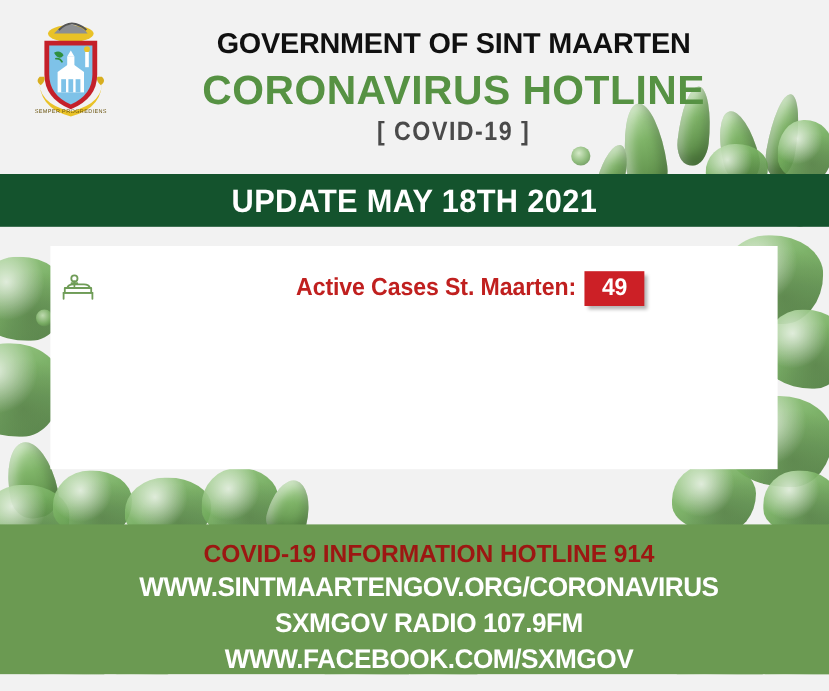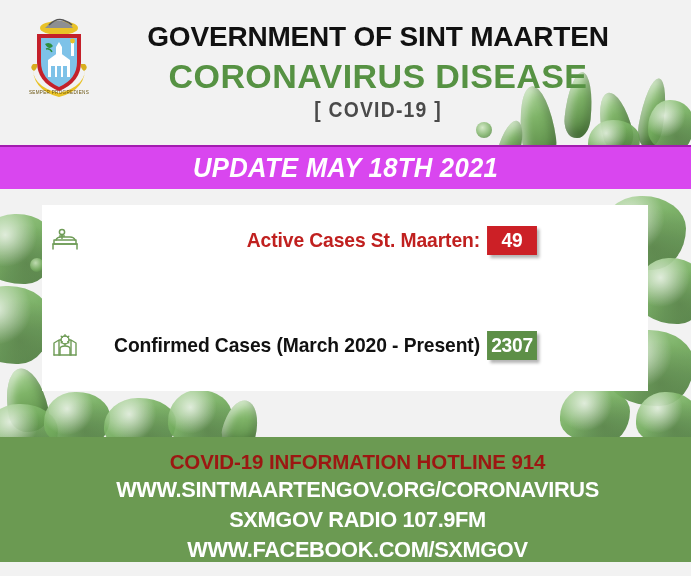--- a/index.html
+++ b/index.html
@@ -69,21 +69,21 @@
   .title-block {
     position: absolute;
     left: 98px;
     top: 18px;
     width: 560px;
     text-align: center;
   }
   .title-main {
     font-family: "Liberation Sans", sans-serif;
     font-weight: bold;
-    font-size: 28px;
+    font-size: 24px;
     letter-spacing: -0.2px;
     color: #111111;
     line-height: 38px;
     white-space: nowrap;
   }
   .title-sub {
     font-family: "Liberation Sans", sans-serif;
     font-weight: bold;
     font-size: 34px;
     letter-spacing: 0.4px;
@@ -102,27 +102,26 @@
     white-space: nowrap;
   }
 
   
   .update-band {
     position: absolute;
     left: 0;
     top: 145px;
     width: 691px;
     height: 42px;
-    background: #d946ef;
-    border-top: 2px solid #a21caf;
+    background: #14532d;
+    border-top: 2px solid #14532d;
     display: flex;
     align-items: center;
     justify-content: center;
     z-index: 6;
-    font-style: italic;
   }
   .update-text {
     color: #ffffff;
     font-family: "Liberation Sans", sans-serif;
     font-weight: bold;
     font-size: 27px;
     letter-spacing: 0.3px;
     transform: scaleX(.95);
     white-space: nowrap;
   }
@@ -306,21 +305,21 @@
       <circle cx="45.5" cy="25" r="2.4" fill="#e9c227"></circle>
 
       <path d="M6 48 q-3 22 26 29 q29 -7 26 -29 q2 26 -26 33 q-28 -7 -26 -33 z" fill="#e9c227"></path>
       <path d="M6 48 q-4 4 1 7 q4 -3 3 -7 z" fill="#d8ae1f"></path>
       <path d="M58 48 q4 4 -1 7 q-4 -3 -3 -7 z" fill="#d8ae1f"></path>
       <text x="32" y="78" font-family="Liberation Sans, sans-serif" font-size="4.6" fill="#6b5510" text-anchor="middle" letter-spacing="0.3">SEMPER PROGREDIENS</text>
     </svg>
 
     <div class="title-block">
       <div class="title-main">GOVERNMENT OF SINT MAARTEN</div>
-      <div class="title-sub">CORONAVIRUS DISEASE</div>
+      <div class="title-sub">CORONAVIRUS HOTLINE</div>
       <div class="title-tag">[ COVID-19 ]</div>
     </div>
   </div>
 
   <div class="update-band">
     <span class="update-text">UPDATE MAY 18TH 2021</span>
   </div>
 
   <div class="stats-panel">
 
@@ -336,36 +335,20 @@
           <path d="M12 9.6 v4"></path>
           <path d="M9.6 11 h4.8"></path>
         </g>
       </svg>
       <div class="stat-label accent">Active Cases St. Maarten:</div>
       <div class="stat-badge red">49</div>
     </div>
 
 
 
-    <div class="stat-row r3">
-      <svg class="stat-icon" viewBox="0 0 30 30">
-        <g fill="none" stroke="#6f9c57" stroke-width="1.4" stroke-linecap="round" stroke-linejoin="round">
-          <path d="M4 25 v-12 l5 -3 v15"></path>
-          <path d="M26 25 v-12 l-5 -3 v15"></path>
-          <circle cx="15" cy="10" r="4"></circle>
-          <path d="M15 4.6 v1.6 M15 13.8 v1.6 M9.6 10 h1.6 M18.8 10 h1.6
-                   M11.2 6.2 l1.1 1.1 M17.7 11.7 l1.1 1.1
-                   M18.8 6.2 l-1.1 1.1 M12.3 11.7 l-1.1 1.1"></path>
-          <path d="M10 25 v-6 q0 -3 5 -3 q5 0 5 3 v6"></path>
-          <path d="M4 25 h22"></path>
-        </g>
-      </svg>
-      <div class="stat-label">Confirmed Cases (March 2020 - Present)</div>
-      <div class="stat-badge green">2307</div>
-    </div>
   </div>
 
   <div class="footer">
     <div class="footer-hotline">COVID-19 INFORMATION HOTLINE 914</div>
     <div class="footer-line">WWW.SINTMAARTENGOV.ORG/CORONAVIRUS</div>
     <div class="footer-line">SXMGOV RADIO 107.9FM</div>
     <div class="footer-line">WWW.FACEBOOK.COM/SXMGOV</div>
   </div>
 
   <div class="footer-strip"></div>

